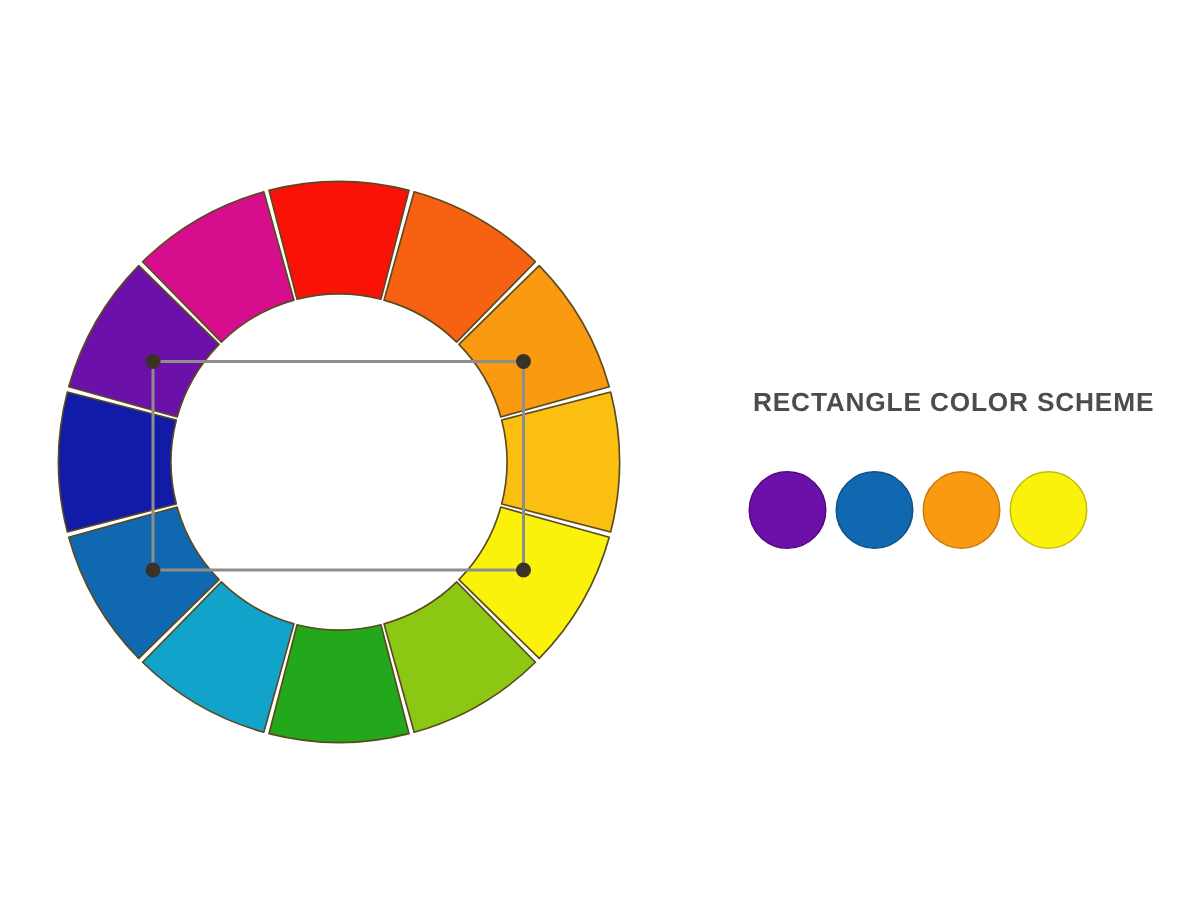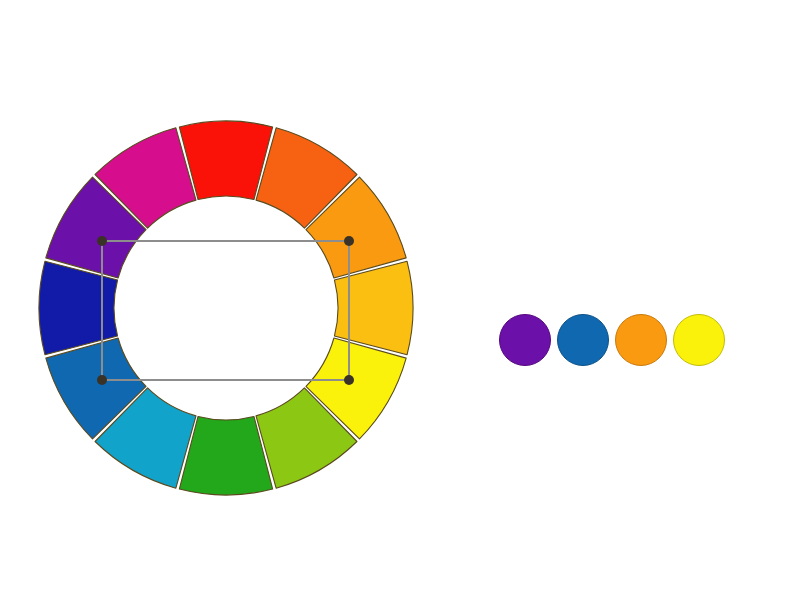--- a/index.html
+++ b/index.html
@@ -77,20 +77,21 @@
       </g>
     <g id="rect-overlay">
         <polygon points="102,241 349,241 349,380 102,380" fill="none" stroke="#8d8d8d" stroke-width="2"></polygon>
         <circle cx="102" cy="241" r="5" fill="#3a3226"></circle>
         <circle cx="349" cy="241" r="5" fill="#3a3226"></circle>
         <circle cx="349" cy="380" r="5" fill="#3a3226"></circle>
         <circle cx="102" cy="380" r="5" fill="#3a3226"></circle>
       </g>
   </svg>
 
+  <div class="scheme-title">RECTANGLE COLOR SCHEME</div>
 
   <div class="swatch-row" id="swatch-row">
       <div class="swatch" style="background: rgb(107, 16, 168); border: 1.5px solid rgb(85, 9, 127);"></div>
       <div class="swatch" style="background: rgb(16, 104, 176); border: 1.5px solid rgb(13, 82, 135);"></div>
       <div class="swatch" style="background: rgb(249, 154, 16); border: 1.5px solid rgb(201, 122, 12);"></div>
       <div class="swatch" style="background: rgb(250, 242, 10); border: 1.5px solid rgb(196, 189, 8);"></div>
     </div>
 
 </div>
 

